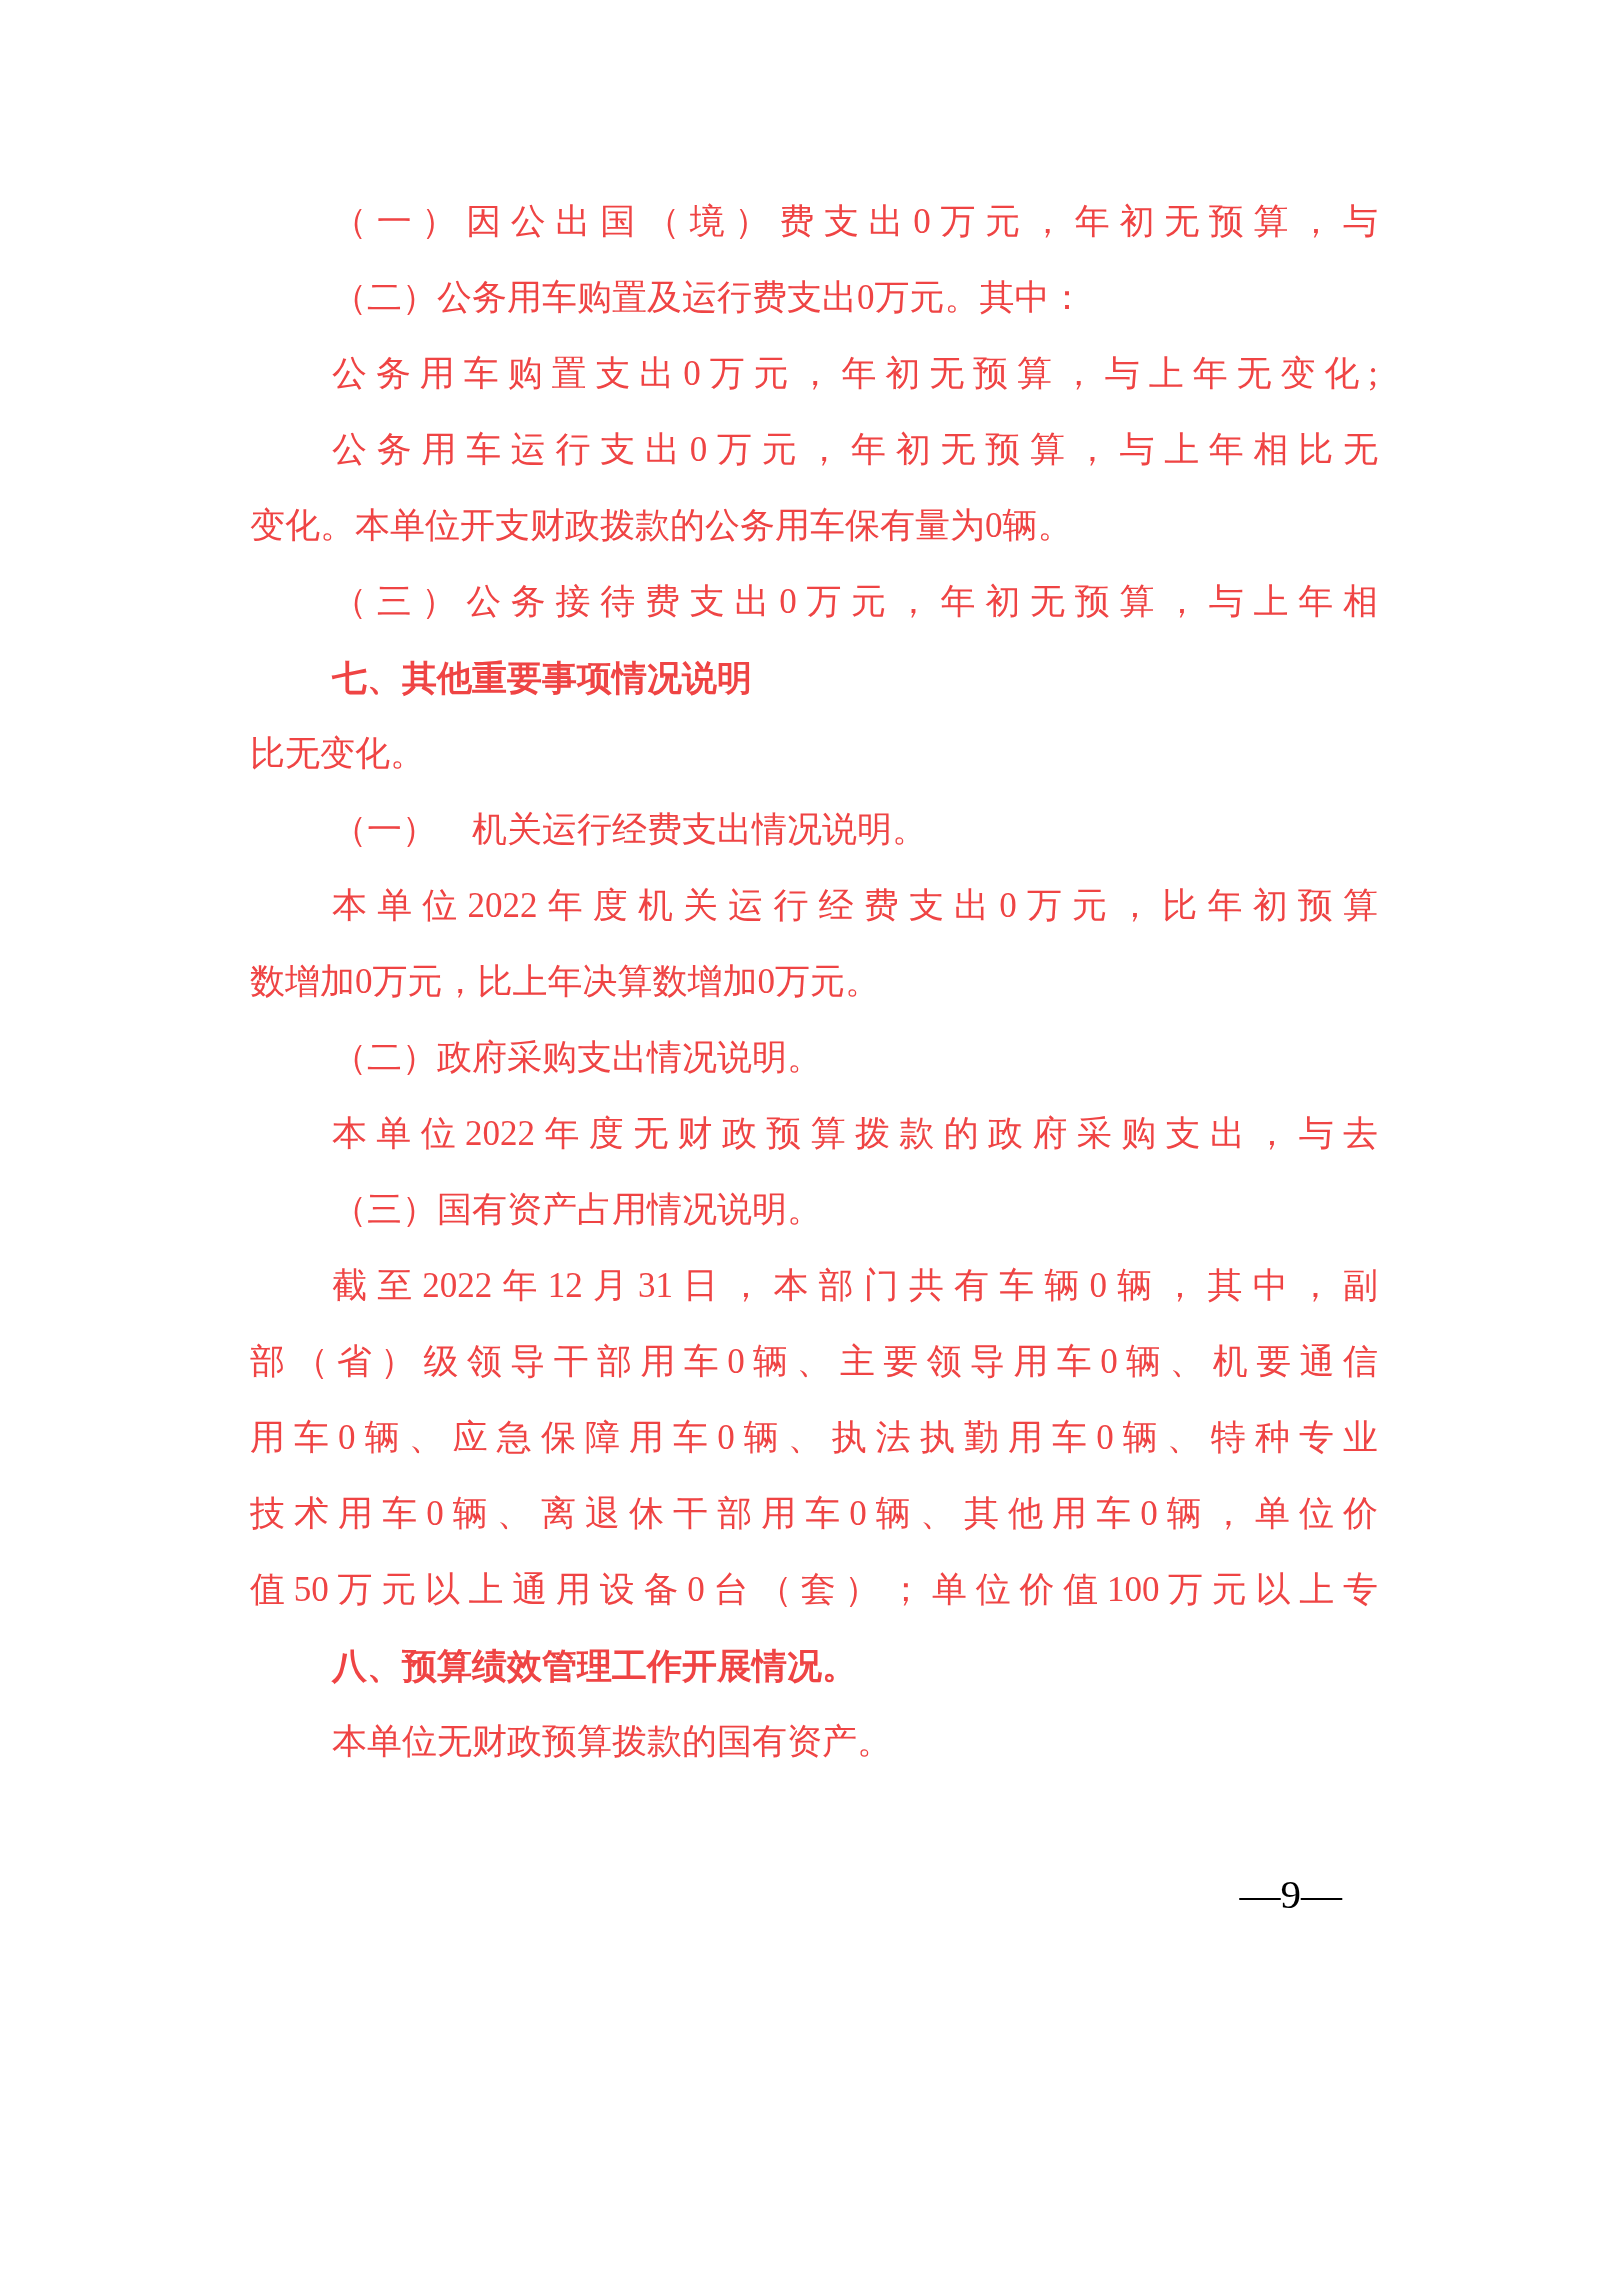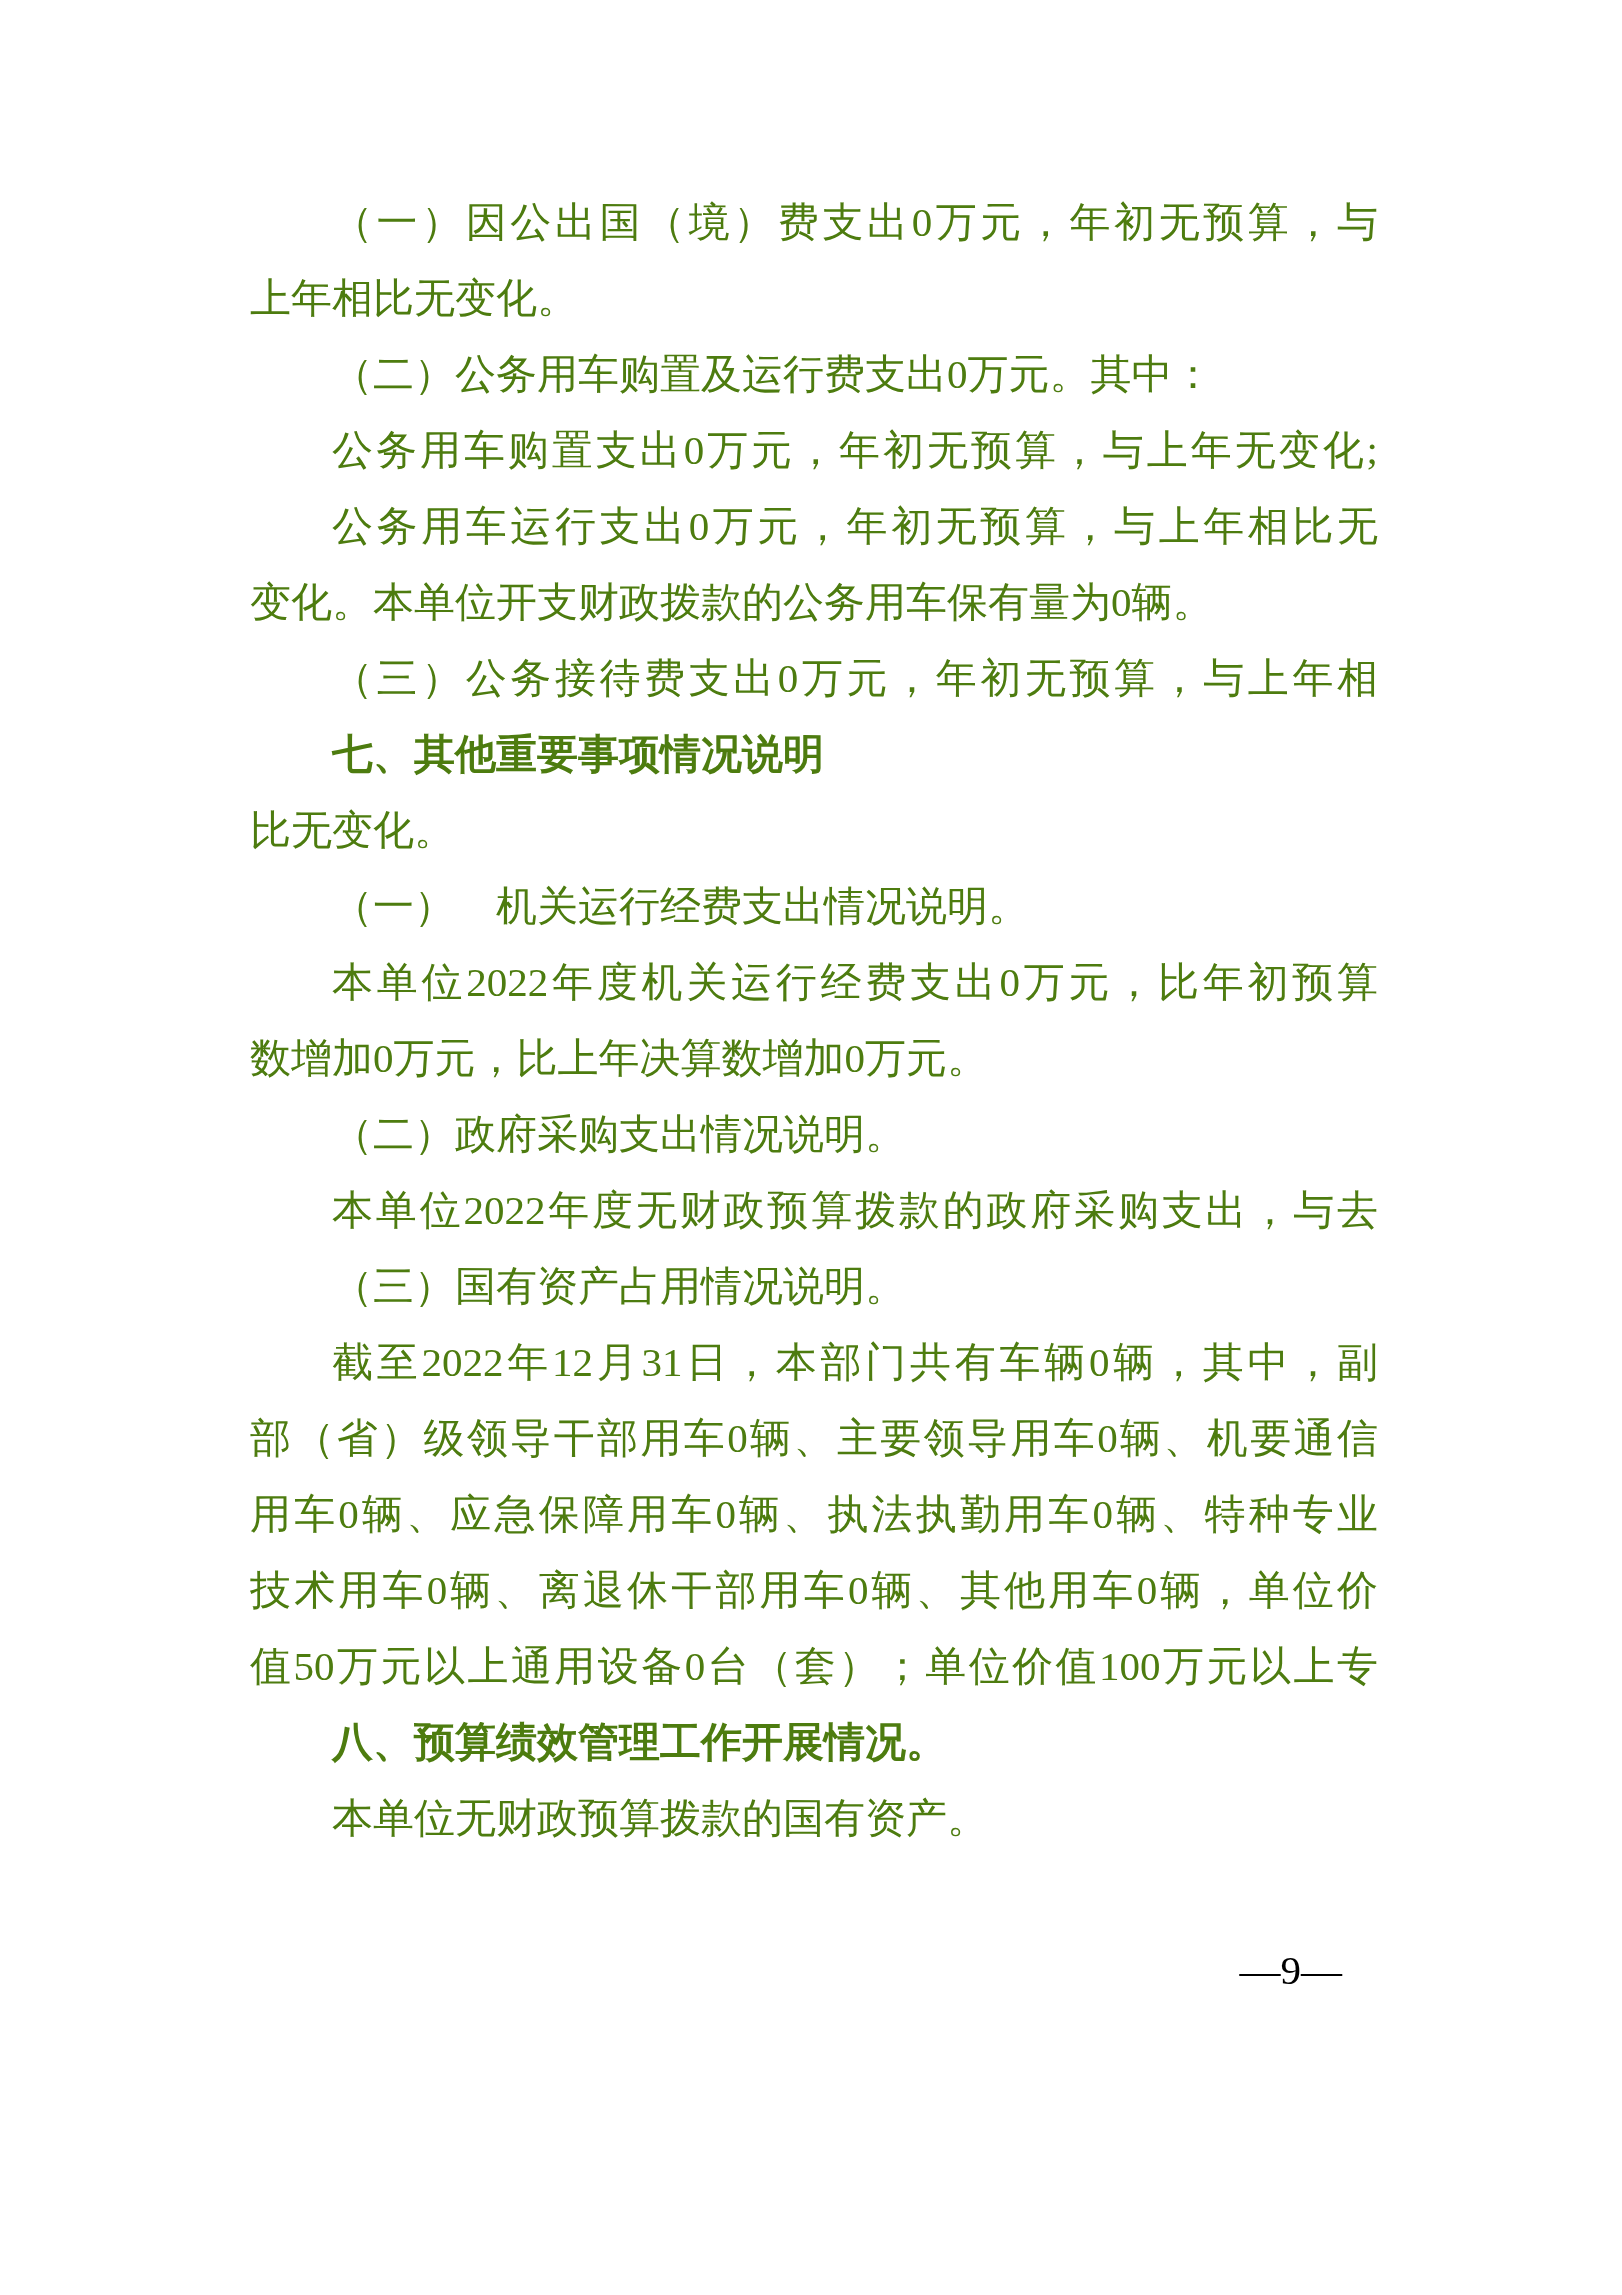--- a/index.html
+++ b/index.html
@@ -16,22 +16,22 @@
   }
   .doc {
     position: absolute;
     left: 250px;
     top: 184px;
     width: 1128px;
   }
   .line {
     height: 76px;
     line-height: 76px;
-    font-size: 41px;
-    color: #4d7c0f;
+    font-size: 35px;
+    color: #ef4444;
     text-align: left;
   }
   .indent {
     text-indent: 82px;
   }
   .j {
     text-align: justify;
     text-align-last: justify;
     text-justify: inter-character;
   }
@@ -48,21 +48,20 @@
     font-size: 41px;
     text-align: right;
     padding-right: 36px;
   }
 </style>
 </head>
 <body>
 
 <div class="doc">
   <div class="line indent j">（一）因公出国（境）费支出0万元，年初无预算，与</div>
-  <div class="line">上年相比无变化。</div>
   <div class="line indent">（二）公务用车购置及运行费支出0万元。其中：</div>
   <div class="line indent j">公务用车购置支出0万元，年初无预算，与上年无变化;</div>
   <div class="line indent j">公务用车运行支出0万元，年初无预算，与上年相比无</div>
   <div class="line">变化。本单位开支财政拨款的公务用车保有量为0辆。</div>
   <div class="line indent j">（三）公务接待费支出0万元，年初无预算，与上年相</div>
   <div class="line indent h">七、其他重要事项情况说明</div>
   <div class="line">比无变化。</div>
   <div class="line indent">（一）　机关运行经费支出情况说明。</div>
   <div class="line indent j">本单位2022年度机关运行经费支出0万元，比年初预算</div>
   <div class="line">数增加0万元，比上年决算数增加0万元。</div>

